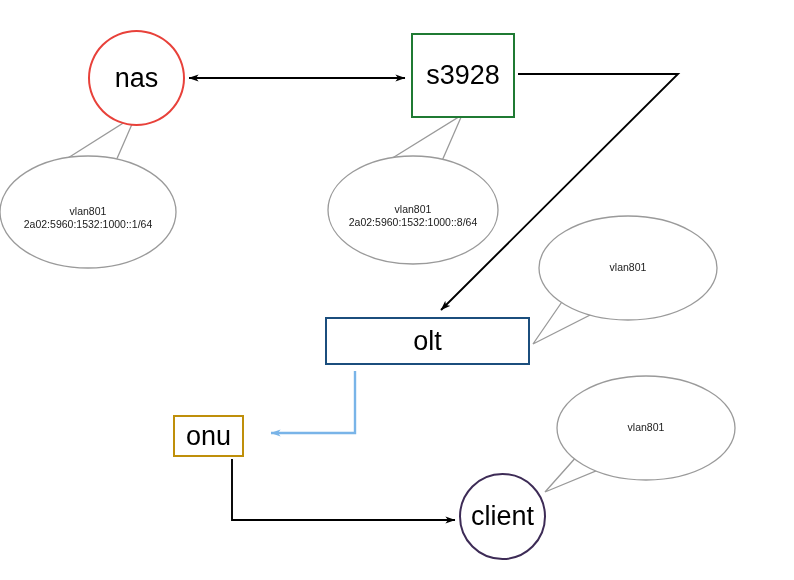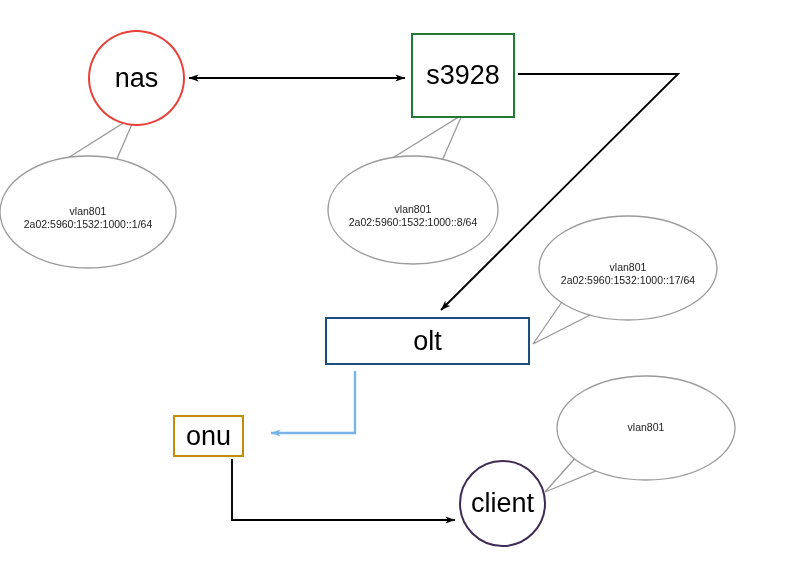--- a/index.html
+++ b/index.html
@@ -89,35 +89,34 @@
       </div>
       <div class="node rounded" style="left: 411px; top: 33px; width: 104px; height: 85px; border: 2px solid rgb(31, 122, 51);">
         <span>s3928</span>
       </div>
       <div class="node" style="left: 325px; top: 317px; width: 205px; height: 48px; border: 2px solid rgb(27, 78, 125);">
         <span>olt</span>
       </div>
       <div class="node" style="left: 173px; top: 415px; width: 71px; height: 42px; border: 2px solid rgb(191, 143, 10);">
         <span>onu</span>
       </div>
-      <div class="node circle" style="left: 459px; top: 460px; width: 87px; height: 87px; border: 2px solid rgb(61, 43, 86);">
+      <div class="node circle" style="left: 459px; top: 473px; width: 87px; height: 87px; border: 2px solid rgb(61, 43, 86);">
         <span>client</span>
       </div>
     </div>
   <div id="callout-text-layer">
       <div class="callout-text" style="left: -22px; top: 205px; width: 220px;">
         <span class="ln">vlan801</span>
         <span class="ln">2a02:5960:1532:1000::1/64</span>
       </div>
       <div class="callout-text" style="left: 303px; top: 203px; width: 220px;">
         <span class="ln">vlan801</span>
         <span class="ln">2a02:5960:1532:1000::8/64</span>
       </div>
       <div class="callout-text" style="left: 518px; top: 261px; width: 220px;">
         <span class="ln">vlan801</span>
-        <span class="ln">2a02:5960:1532:1000::17/64</span>
       </div>
       <div class="callout-text" style="left: 536px; top: 421px; width: 220px;">
         <span class="ln">vlan801</span>
       </div>
     </div>
 
 </div>
 
 </body></html>

